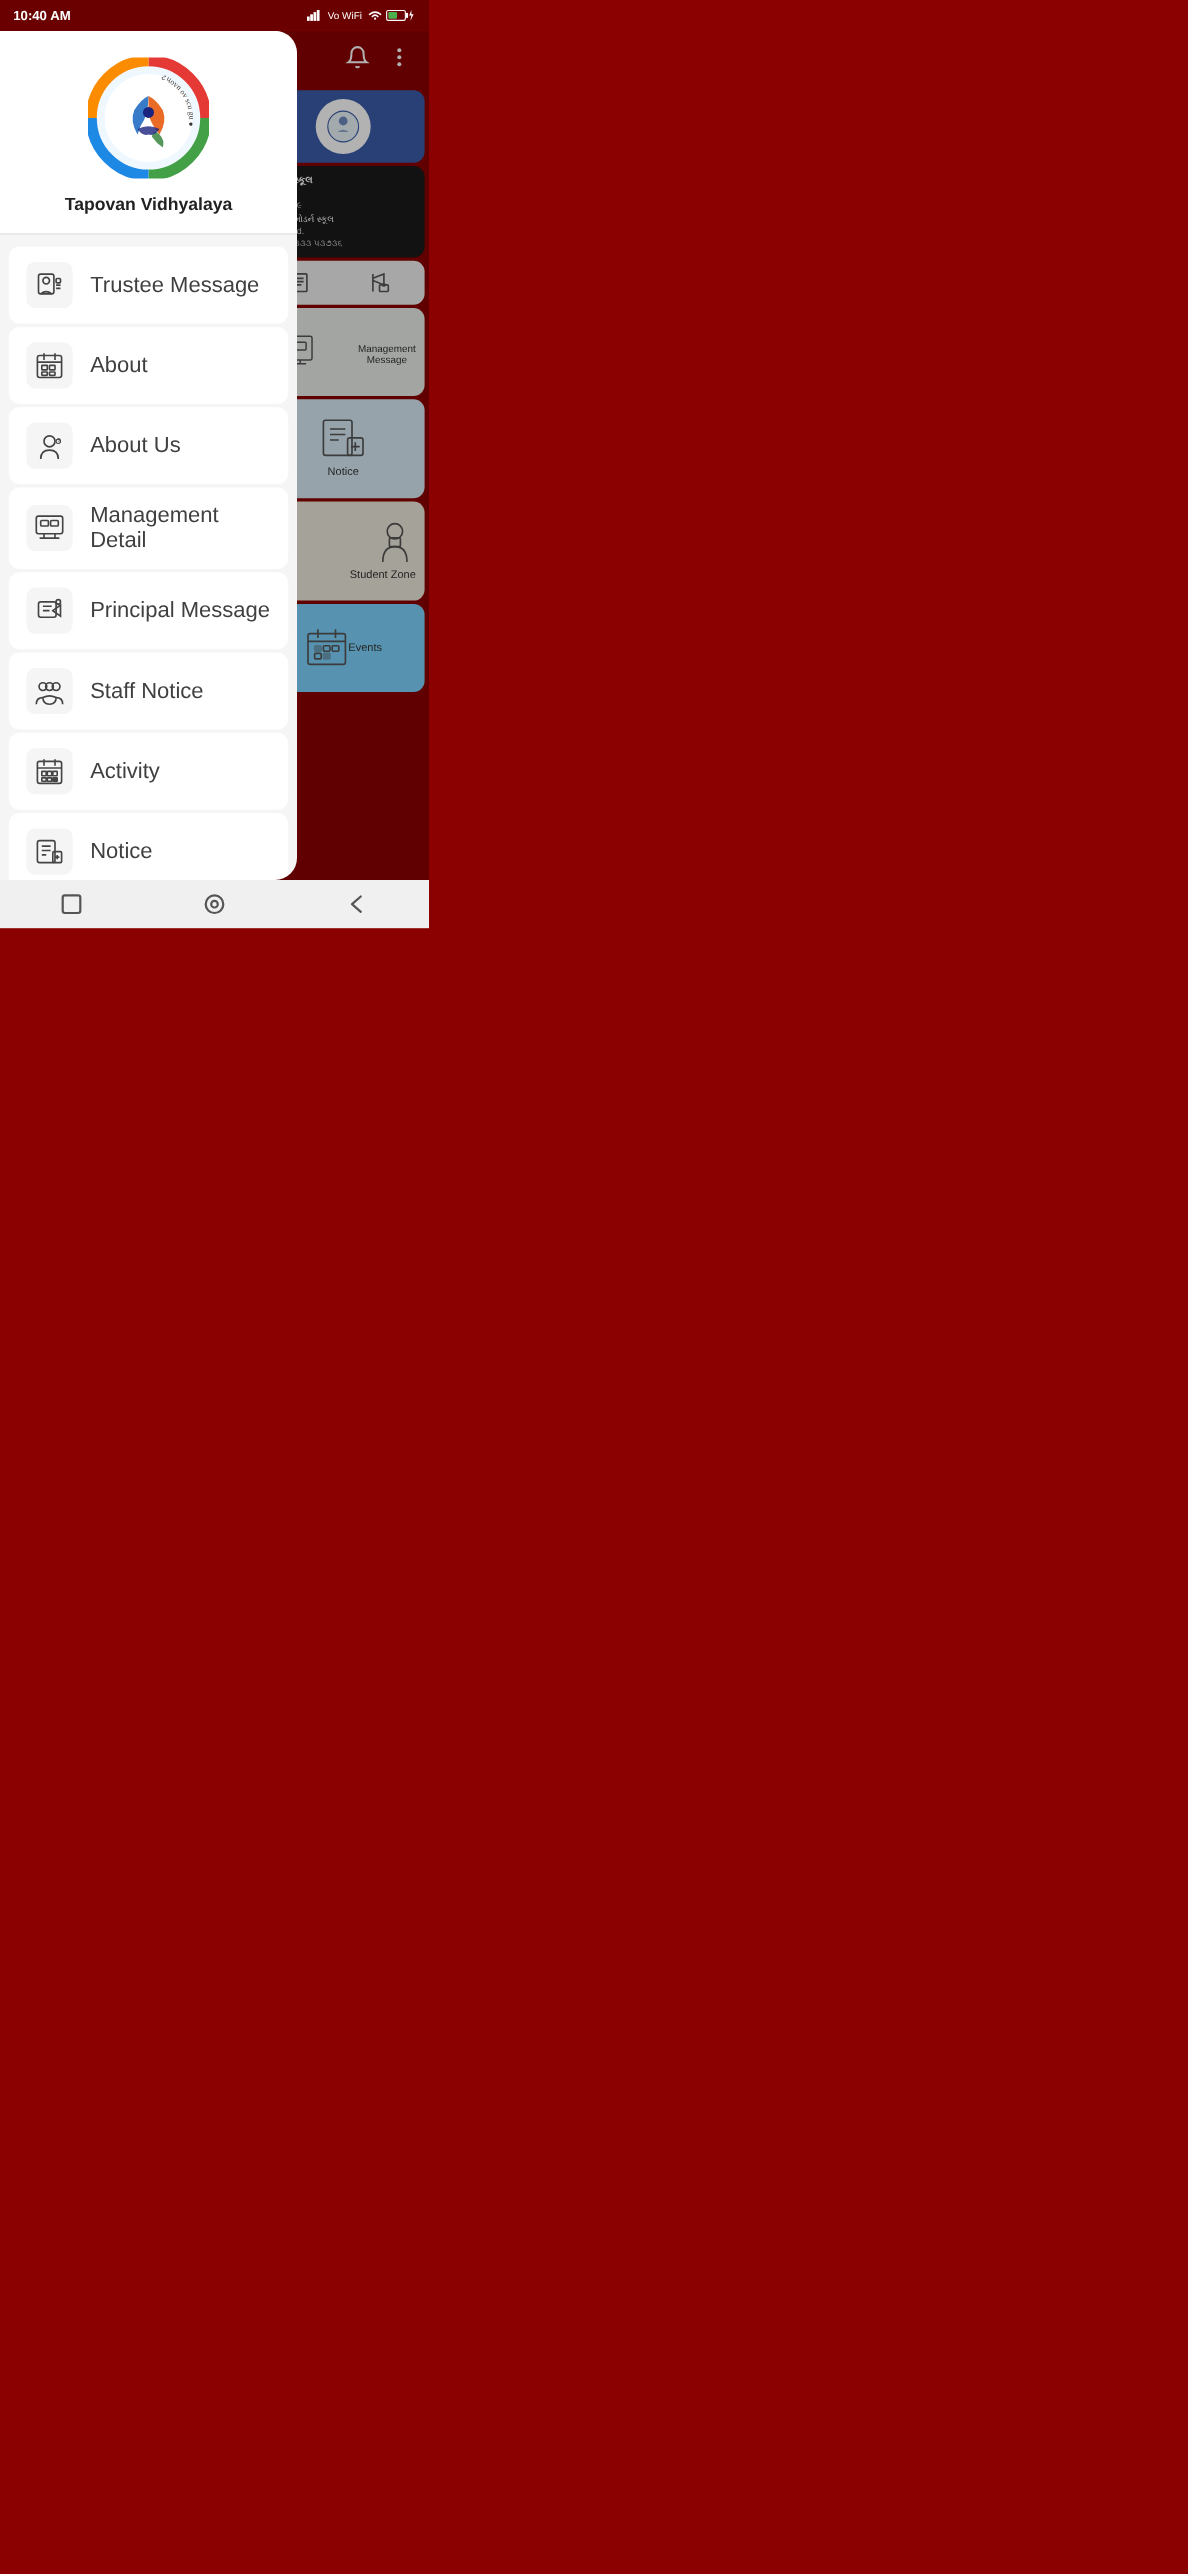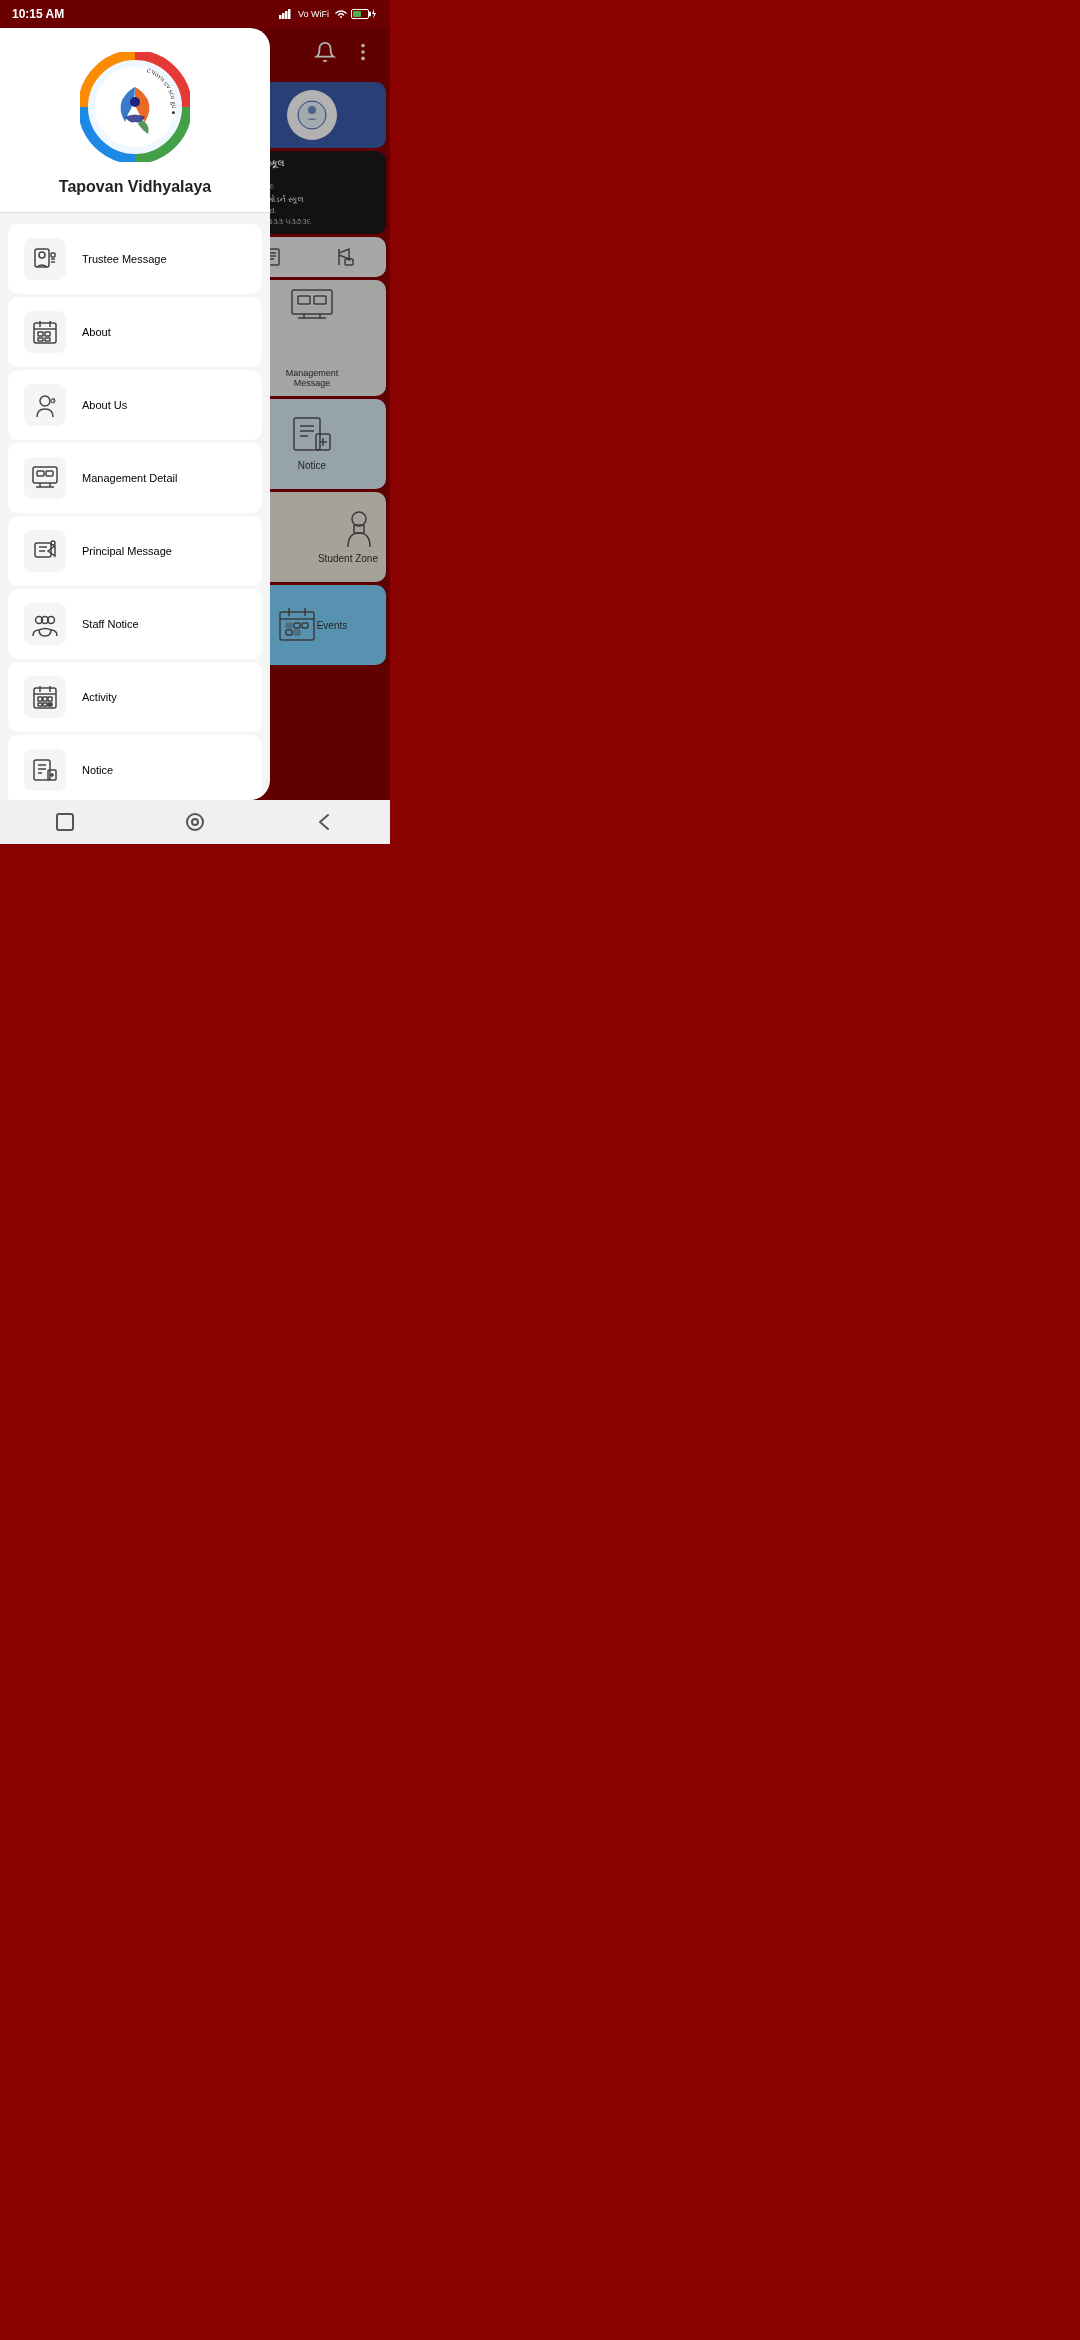--- a/index.html
+++ b/index.html
@@ -135,22 +135,22 @@
       height: 42px;
       background: #f5f5f5;
       border-radius: 8px;
       display: flex;
       align-items: center;
       justify-content: center;
       flex-shrink: 0;
     }
 
     .menu-label {
-      font-size: 11px;
-      color: #000000;
+      font-size: 20px;
+      color: #404040;
       font-weight: 400;
     }
 
     
     .bottom-nav {
       position: absolute;
       bottom: 0;
       left: 0;
       right: 0;
       height: 44px;
@@ -170,21 +170,21 @@
 
     
     svg {
       display: block;
     }
   </style>
 </head>
 <body>
 
 <div class="status-bar">
-  <span class="status-time">10:15 AM</span>
+  <span class="status-time">10:40 AM</span>
   <div class="status-icons">
     <svg width="14" height="10" viewBox="0 0 14 10">
       <rect x="0" y="6" width="2.5" height="4" fill="white"></rect>
       <rect x="3" y="4" width="2.5" height="6" fill="white"></rect>
       <rect x="6" y="2" width="2.5" height="8" fill="white"></rect>
       <rect x="9" y="0" width="2.5" height="10" fill="white"></rect>
     </svg>
     <span style="color:white;font-size:9px;margin:0 2px">Vo WiFi</span>
     <svg width="14" height="10" viewBox="0 0 14 10">
       <path d="M7 8 L7 8" stroke="white" stroke-width="2" stroke-linecap="round"></path>
@@ -252,21 +252,21 @@
         <line x1="5" y1="14" x2="9" y2="14"></line>
       </svg>
       <svg width="28" height="24" viewBox="0 0 28 24" fill="none" stroke="#555" stroke-width="1.5">
         <path d="M8 4 L8 20"></path>
         <path d="M8 8 L18 4 L18 14 L8 10"></path>
         <rect x="14" y="14" width="8" height="6" rx="1"></rect>
         <circle cx="18" cy="14" r="1" fill="#555"></circle>
       </svg>
     </div>
 
-    <div style="background:#e8ede8;border-radius:10px;padding:8px;min-height:80px;display:flex;flex-direction:column;align-items:center;justify-content:center;gap:40px;">
+    <div style="background:#e8ede8;border-radius:10px;padding:8px;min-height:80px;display:flex;flex-direction:row;align-items:center;justify-content:center;gap:40px;">
       <svg width="44" height="36" viewBox="0 0 44 36" fill="none" stroke="#555" stroke-width="1.5">
         <rect x="2" y="2" width="40" height="24" rx="2"></rect>
         <rect x="8" y="8" width="12" height="8" rx="1"></rect>
         <rect x="24" y="8" width="12" height="8" rx="1"></rect>
         <line x1="14" y1="30" x2="14" y2="26"></line>
         <line x1="30" y1="30" x2="30" y2="26"></line>
         <line x1="8" y1="30" x2="36" y2="30"></line>
       </svg>
       <span style="font-size:9px;color:#333;text-align:center;margin-top:4px;font-weight:500;">Management<br>Message</span>
     </div>

